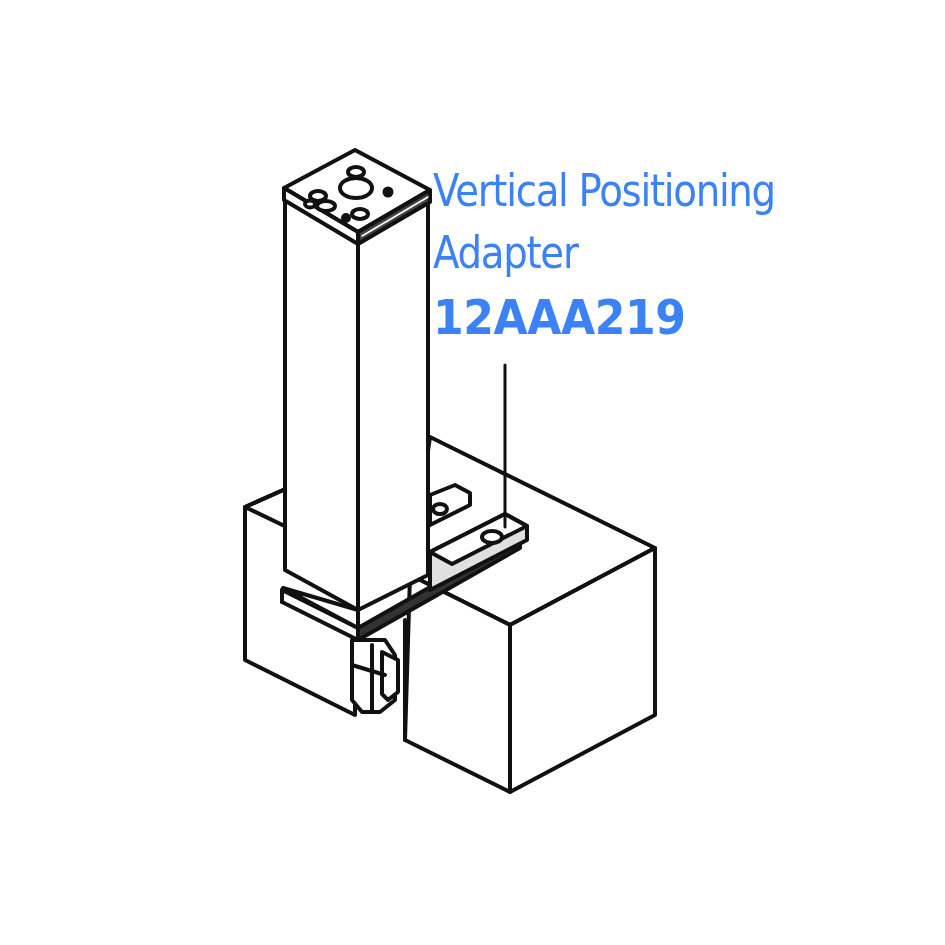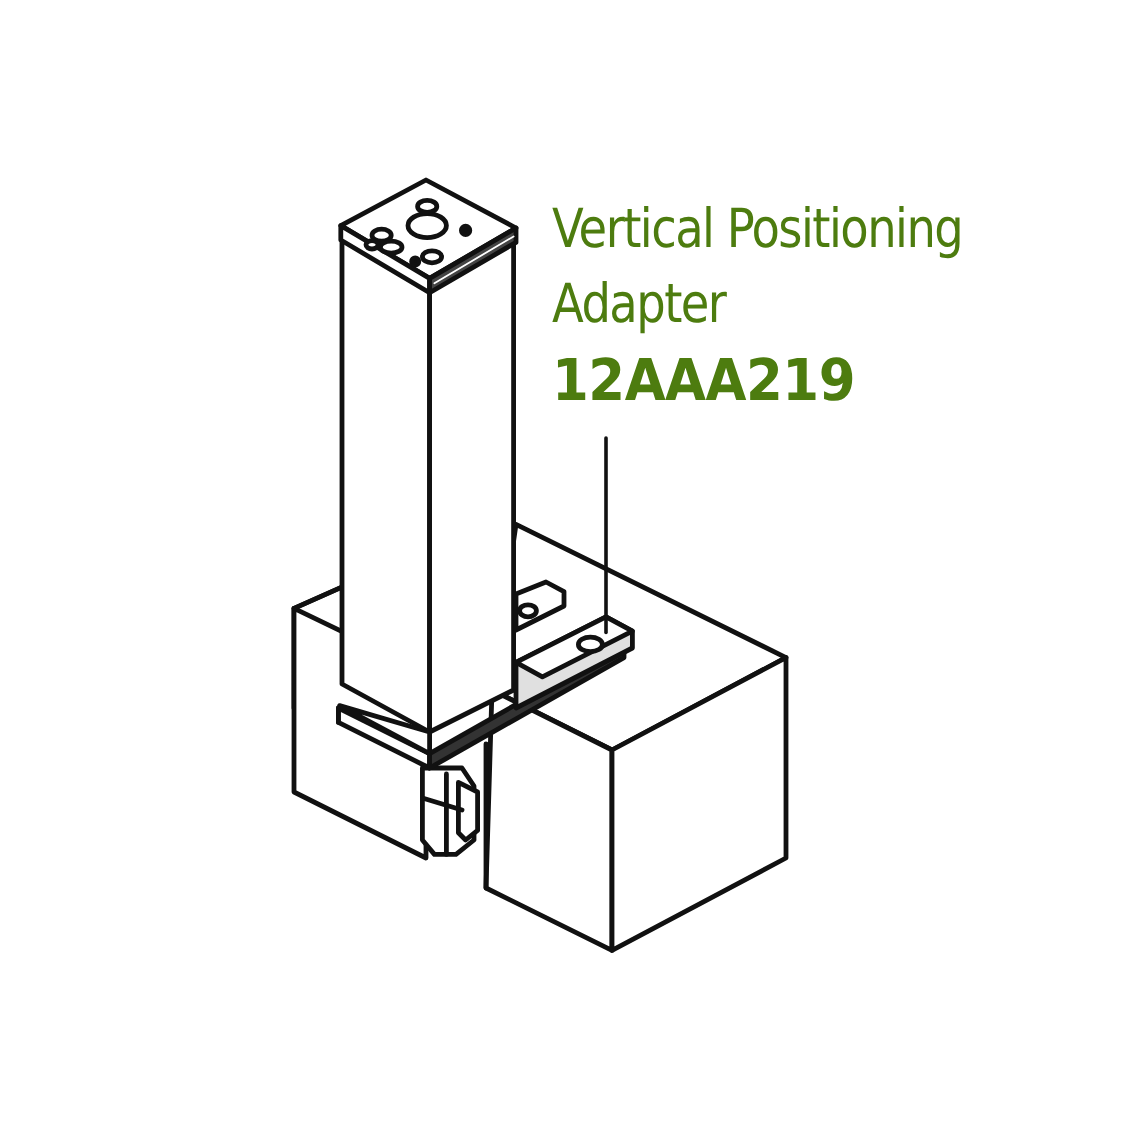--- a/index.html
+++ b/index.html
@@ -1,21 +1,21 @@
 <!DOCTYPE html>
 <html><head>
   <meta charset="utf-8">
   <style>
     html, body { margin: 0; padding: 0; background: #ffffff; }
     body { width: 945px; height: 945px; position: relative; overflow: hidden; }
     .figure { position: absolute; left: 0; top: 0; width: 945px; height: 945px; }
     .label-block {
-      position: absolute; left: 460px; top: 160px;
+      position: absolute; left: 433px; top: 160px;
       font-family: "DejaVu Sans", "Liberation Sans", sans-serif;
-      color: #4d7c0f;
+      color: #3b82f6;
     }
     .label-line {
       font-size: 45px; line-height: 62px; letter-spacing: -1.5px;
       font-weight: normal; white-space: nowrap;
       transform: scaleX(0.86); transform-origin: left center;
     }
     .label-part {
       font-size: 48px; line-height: 66px; font-weight: bold;
       letter-spacing: -0.5px; white-space: nowrap;
       transform: scaleX(0.92); transform-origin: left center;

